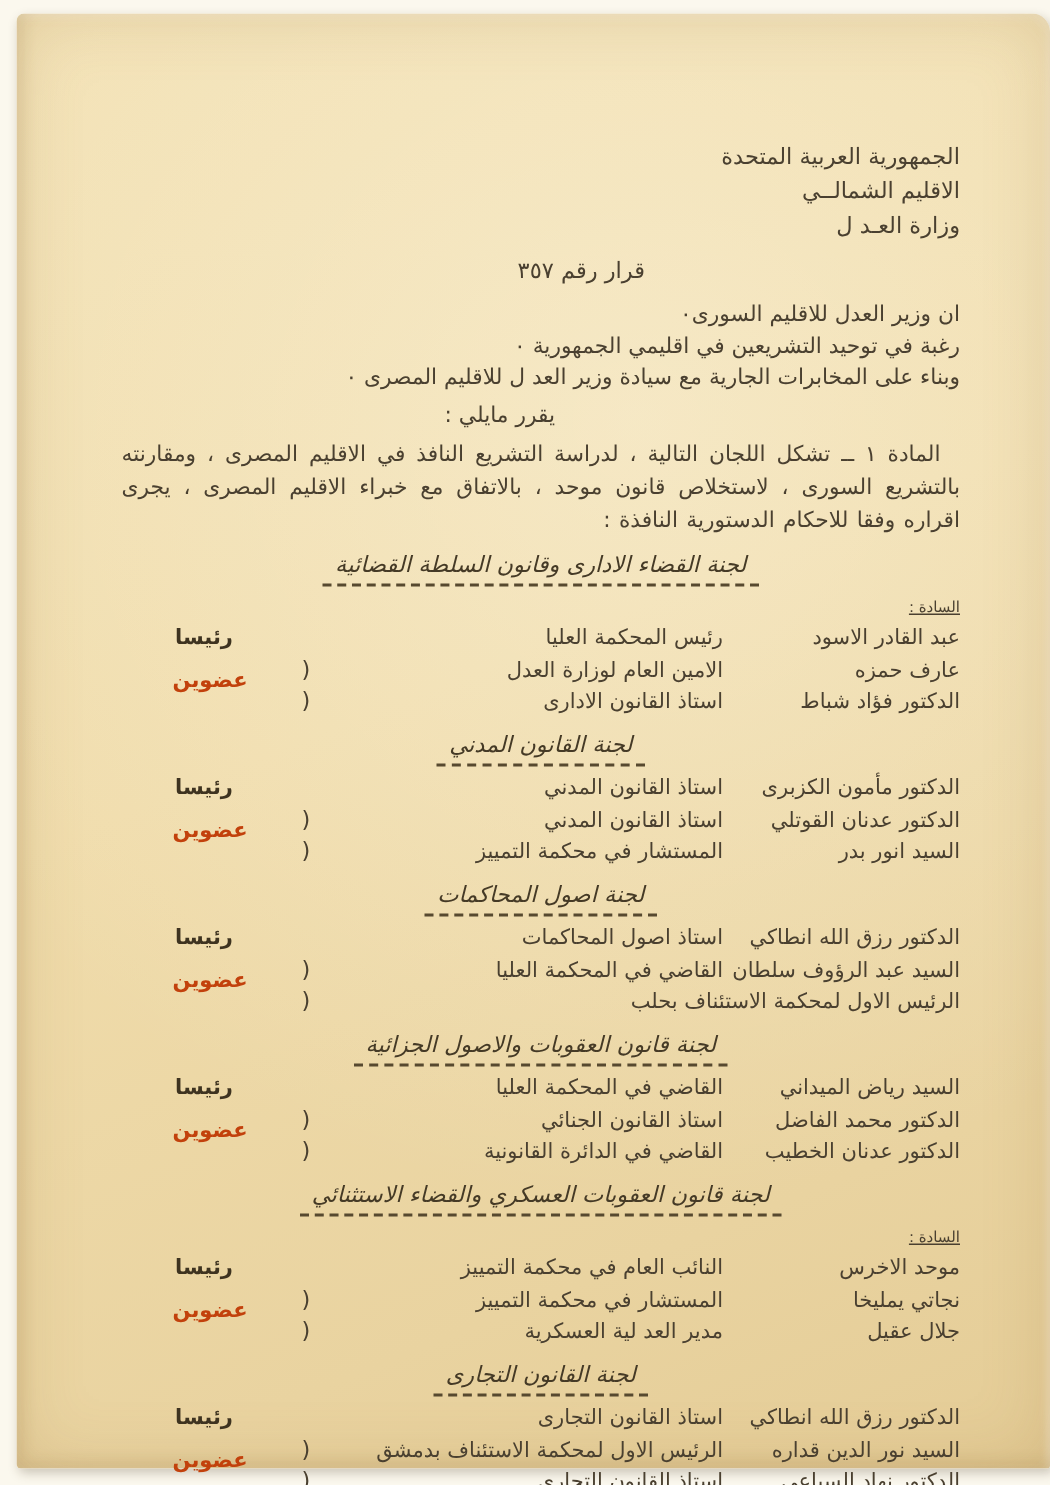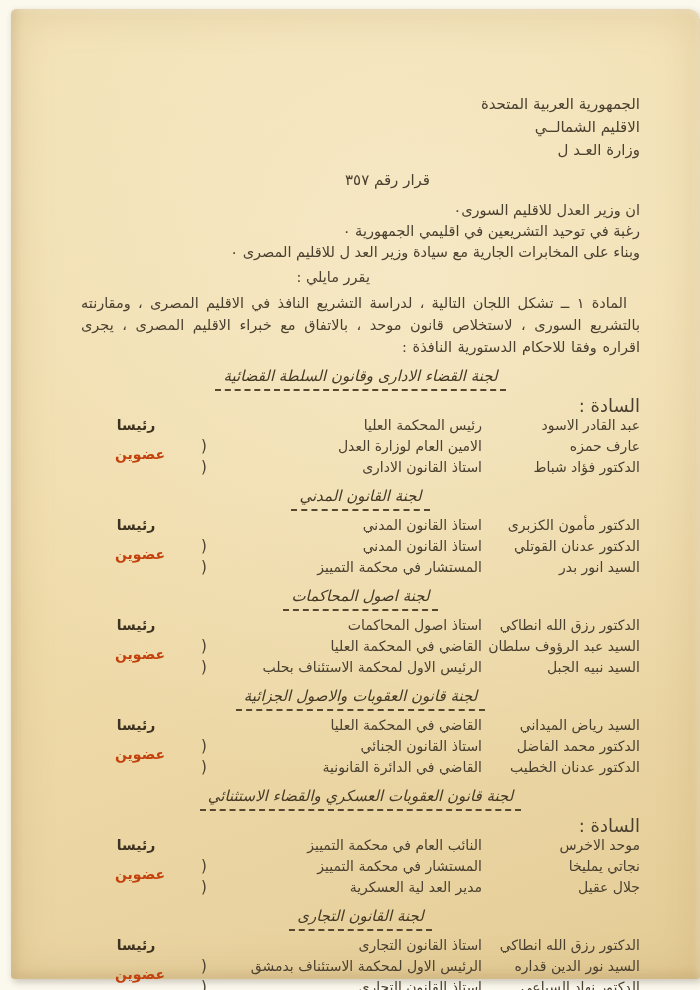--- a/index.html
+++ b/index.html
@@ -48,21 +48,21 @@
   .cmt-title {
     display: table;
     margin: 0 auto 4px;
     padding: 0 8px 2px;
     border-bottom: 2px dashed #57492f;
     font-size: 15px;
     color: #453a26;
     line-height: 21px;
     font-style: italic;
   }
-  .gentlemen { height: 20px; font-size: 18px; }
+  .gentlemen { height: 20px; font-size: 10px; text-decoration: underline; }
   .mrows { position: relative; }
   .mrow { display: flex; align-items: baseline; height: 21px; font-size: 14px; white-space: nowrap; }
   .m-name  { min-width: 158px; }
   .m-desig { flex: 1; min-width: 0; }
   .m-paren { width: 26px; text-align: center; direction: ltr; font-size: 15px; color: #4a4030; }
   .m-role  { width: 110px; text-align: center; font-weight: bold; color: #3e3категории320; }
   .m-role  { width: 110px; text-align: center; font-weight: bold; color: #3e3320; }
   .m-members {
     position: absolute; left: 34px; top: 29px;
     font-weight: bold; font-size: 14px; color: #c2410c;
@@ -154,21 +154,20 @@
         <span class="m-paren"></span>
         <span class="m-role">رئيسا</span>
       </div>
       <div class="mrow">
         <span class="m-name">السيد عبد الرؤوف سلطان</span>
         <span class="m-desig">القاضي في المحكمة العليا</span>
         <span class="m-paren">)</span>
         <span class="m-role"></span>
       </div>
       <div class="mrow">
-        <span class="m-name">السيد نبيه الجبل</span>
         <span class="m-desig">الرئيس الاول لمحكمة الاستئناف بحلب</span>
         <span class="m-paren">)</span>
         <span class="m-role"></span>
       </div>
       <div class="m-members">عضوين</div>
     </div>
   </section>
 
   <section class="cmt">
     <div class="cmt-title">لجنة قانون العقوبات والاصول الجزائية</div>

